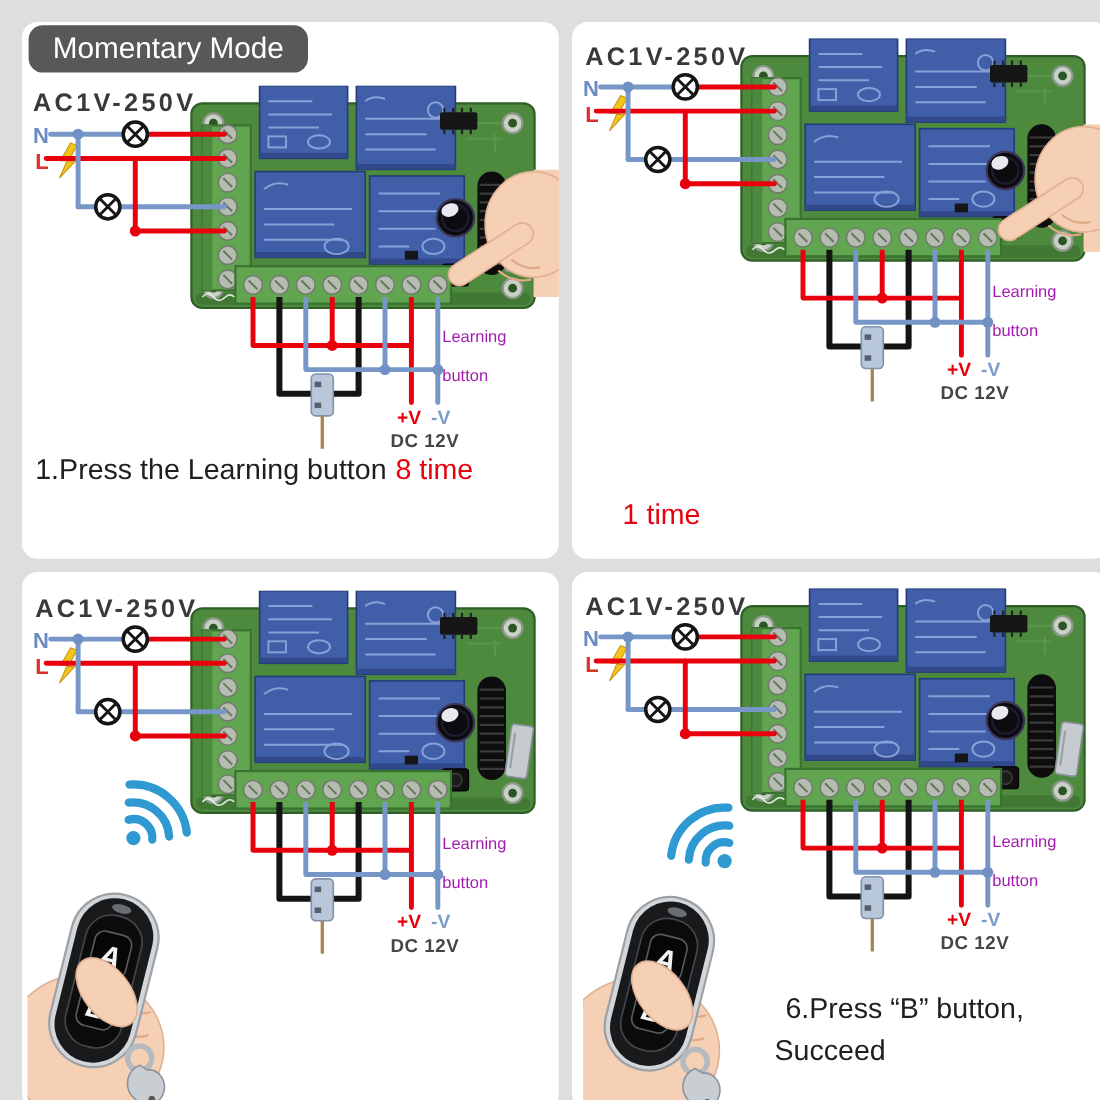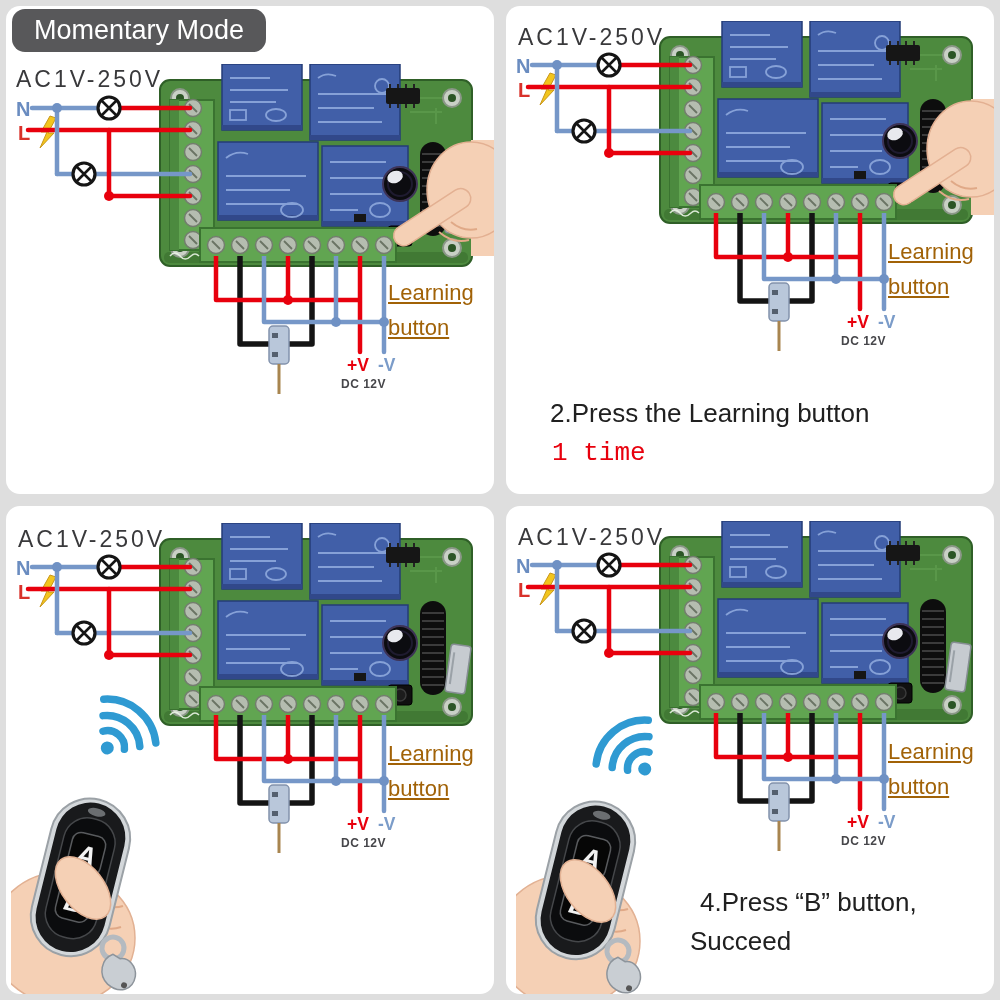--- a/index.html
+++ b/index.html
@@ -1,29 +1,29 @@
 <!DOCTYPE html>
 <html><head>
 <meta charset="utf-8">
 <style>
   html,body{margin:0;padding:0;}
   body{width:1000px;height:1000px;background:#dedede;font-family:"Liberation Sans",sans-serif;overflow:hidden;}
-  .page{position:relative;width:1000px;height:1000px;display:grid;grid-template-columns:488px 488px;grid-template-rows:488px 488px;gap:12px;padding:6px;box-sizing:border-box;}
+  .page{position:relative;width:1000px;height:1000px;display:grid;grid-template-columns:488px 488px;grid-template-rows:488px 488px;gap:12px;padding:20px;box-sizing:border-box;}
   .card{position:relative;background:#ffffff;border-radius:14px;overflow:hidden;}
   .abs{position:absolute;}
   .badge{position:absolute;left:6px;top:3px;height:43px;line-height:43px;padding:0 22px;background:#58585a;border-radius:13px;color:#ffffff;font-size:27px;white-space:nowrap;}
-  .ac{position:absolute;font-size:23px;font-weight:normal;letter-spacing:3px;color:#39393b;white-space:nowrap;}
-  .learn{position:absolute;font-size:22px;line-height:35px;color:#a16207;text-decoration:underline;}
+  .ac{position:absolute;font-size:23px;font-weight:bold;letter-spacing:3px;color:#39393b;white-space:nowrap;}
+  .learn{position:absolute;font-size:15px;line-height:35px;color:#a21caf;}
   .pv{position:absolute;display:flex;gap:9px;font-size:17.5px;font-weight:bold;}
   .pv .plus{color:#e8000d;}
   .pv .minus{color:#7b9cc9;}
-  .dc{position:absolute;font-size:12px;font-weight:bold;color:#46464a;letter-spacing:.5px;}
+  .dc{position:absolute;font-size:17px;font-weight:bold;color:#46464a;letter-spacing:.5px;}
   .step{position:absolute;font-size:26px;color:#202020;white-space:nowrap;}
   .step .hl{color:#e8000d;margin-left:8px;}
-  .step.red{color:#e8000d;font-family:Liberation Mono, monospace;}
+  .step.red{color:#e8000d;}
   svg{display:block;}
 </style>
 </head>
 <body>
 
 <svg width="0" height="0" style="position:absolute" aria-hidden="true">
 <defs>
 
 <symbol id="sym-circuit" viewBox="0 0 180 112">
   <text x="2" y="24" font-size="20" font-weight="bold" fill="#6a8cc0">N</text>
@@ -239,20 +239,23 @@
       </svg>
     <div class="learn" style="left:382px;top:269px">
       <div>Learning</div>
         <div>button</div>
     </div>
     <div class="pv" style="left:341px;top:349px">
       <span class="plus">+V</span>
         <span class="minus">-V</span>
     </div>
     <div class="dc" style="left:335px;top:371px">DC 12V</div>
+    <div class="step" style="left:12px;top:391px">
+      <span>1.Press the Learning button</span><span class="hl">8 time</span>
+    </div>
   </section>
 
   <section class="card">
     <div class="ac" style="left:12px;top:18px">AC1V-250V</div>
     <svg class="abs" style="left:150px;top:15px" width="320" height="212">
         <use href="#sym-board"></use>
       </svg>
     <svg class="abs" style="left:8px;top:43px" width="180" height="112">
         <use href="#sym-circuit"></use>
       </svg>
@@ -264,21 +267,20 @@
       </svg>
     <div class="learn" style="left:382px;top:228px">
       <div>Learning</div>
         <div>button</div>
     </div>
     <div class="pv" style="left:341px;top:306px">
       <span class="plus">+V</span>
         <span class="minus">-V</span>
     </div>
     <div class="dc" style="left:335px;top:328px">DC 12V</div>
-    <div class="step" style="left:44px;top:392px">2.Press the Learning button</div>
     <div class="step red" style="left:46px;top:432px">1 time</div>
   </section>
 
   <section class="card">
     <div class="ac" style="left:12px;top:20px">AC1V-250V</div>
     <svg class="abs" style="left:150px;top:17px" width="320" height="212">
         <use href="#sym-board"></use>
       </svg>
     <svg class="abs" style="left:8px;top:45px" width="180" height="112">
         <use href="#sym-circuit"></use>
@@ -322,17 +324,17 @@
       </svg>
     <div class="learn" style="left:382px;top:228px">
       <div>Learning</div>
         <div>button</div>
     </div>
     <div class="pv" style="left:341px;top:306px">
       <span class="plus">+V</span>
         <span class="minus">-V</span>
     </div>
     <div class="dc" style="left:335px;top:328px">DC 12V</div>
-    <div class="step" style="left:194px;top:381px">4.Press “B” button,</div>
+    <div class="step" style="left:194px;top:381px">6.Press “B” button,</div>
     <div class="step" style="left:184px;top:420px">Succeed</div>
   </section>
 
 </div>
 
 </body></html>

